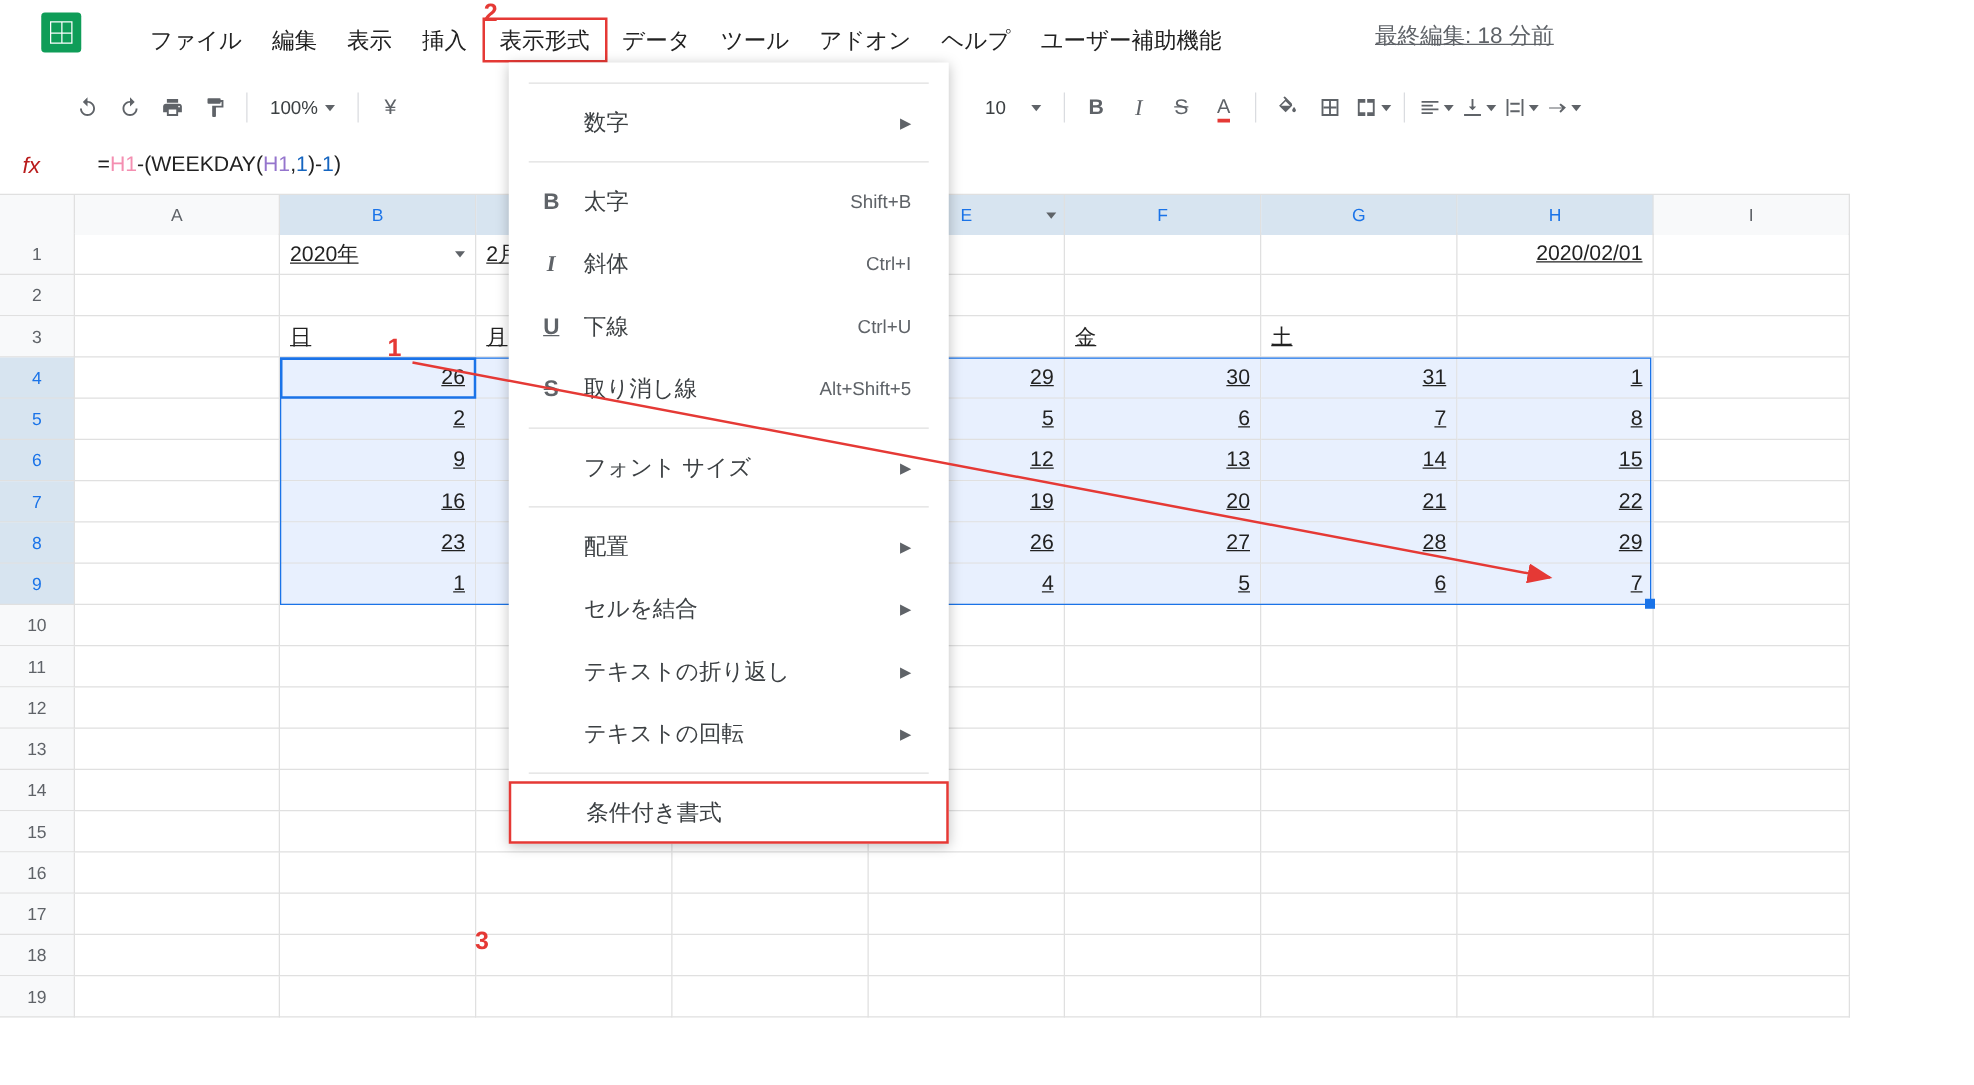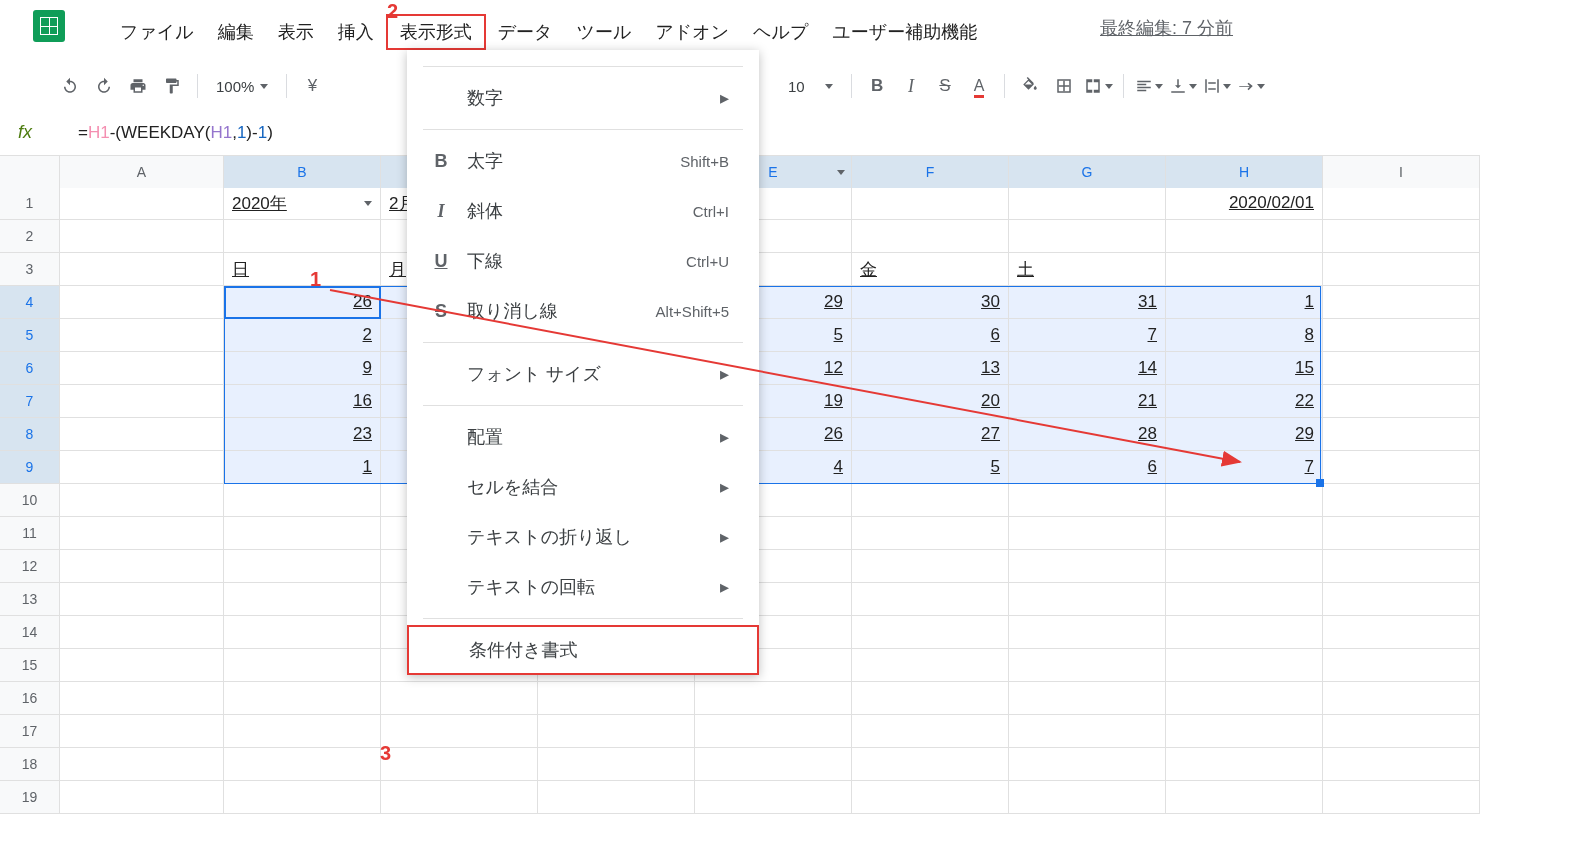--- a/index.html
+++ b/index.html
@@ -18,21 +18,21 @@
 
 .toolbar { position:absolute; left:55px; top:68px; display:flex; align-items:center; gap:4px; height:36px; }
 .tbtn { width:30px; height:30px; display:flex; align-items:center; justify-content:center; cursor:pointer; color:#5f6368; border-radius:4px; }
 .tsep { width:1px; height:24px; background:#dadce0; margin:0 6px; }
 .zoom { display:flex; align-items:center; gap:6px; padding:0 8px; cursor:pointer; color:#3c4043; font-size:15px;}
 .tri { width:0; height:0; border-left:4px solid transparent; border-right:4px solid transparent; border-top:5px solid #5f6368; }
 
 .toolbar2 { position:absolute; left:780px; top:68px; display:flex; align-items:center; gap:4px; height:36px; }
 
 
-.fx { position:absolute; left:18px; top:122px; font-style:italic; color:#4d7c0f; font-size:18px; }
+.fx { position:absolute; left:18px; top:122px; font-style:italic; color:#b91c1c; font-size:18px; }
 .formula { position:absolute; left:78px; top:122px; font-family:monospace; font-size:17px; }
 .formula .eq { color:#222; }
 .formula .ref1 { color:#f48fb1; }
 .formula .fn { color:#222; }
 .formula .ref2 { color:#9575cd; }
 .formula .num { color:#1565c0; }
 
 
 .colhdr { position:absolute; top:155px; left:0; height:32px; display:flex; border-top:1px solid #e0e0e0; border-bottom:1px solid #e0e0e0; }
 .corner { width:60px; height:32px; border-right:1px solid #e0e0e0; background:#f8f9fa; }
@@ -95,21 +95,21 @@
   <div class="mi">編集</div>
   <div class="mi">表示</div>
   <div class="mi">挿入</div>
   <div class="mi active">表示形式</div>
   <div class="mi">データ</div>
   <div class="mi">ツール</div>
   <div class="mi">アドオン</div>
   <div class="mi">ヘルプ</div>
   <div class="mi">ユーザー補助機能</div>
 </div>
-<div class="last-edit">最終編集: 7 分前</div>
+<div class="last-edit">最終編集: 18 分前</div>
 
 <div class="toolbar">
   <div class="tbtn">
       <svg width="18" height="18" viewBox="0 0 24 24">
         <path fill="#5f6368" d="M12 5V1L7 6l5 5V7c3.3 0 6 2.7 6 6s-2.7 6-6 6-6-2.7-6-6H4c0 4.4 3.6 8 8 8s8-3.6 8-8-3.6-8-8-8z"></path>
       </svg>
     </div>
   <div class="tbtn">
       <svg width="18" height="18" viewBox="0 0 24 24">
         <path fill="#5f6368" d="M12 5V1l5 5-5 5V7c-3.3 0-6 2.7-6 6s2.7 6 6 6 6-2.7 6-6h2c0 4.4-3.6 8-8 8s-8-3.6-8-8 3.6-8 8-8z"></path>

